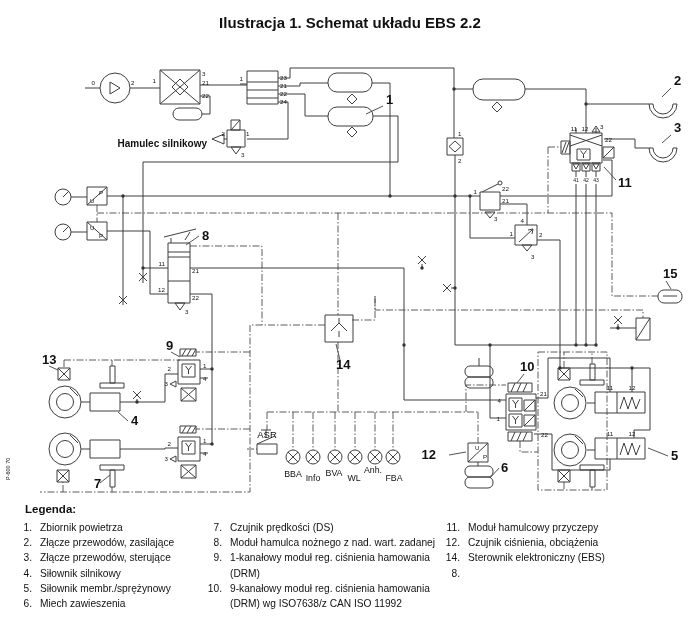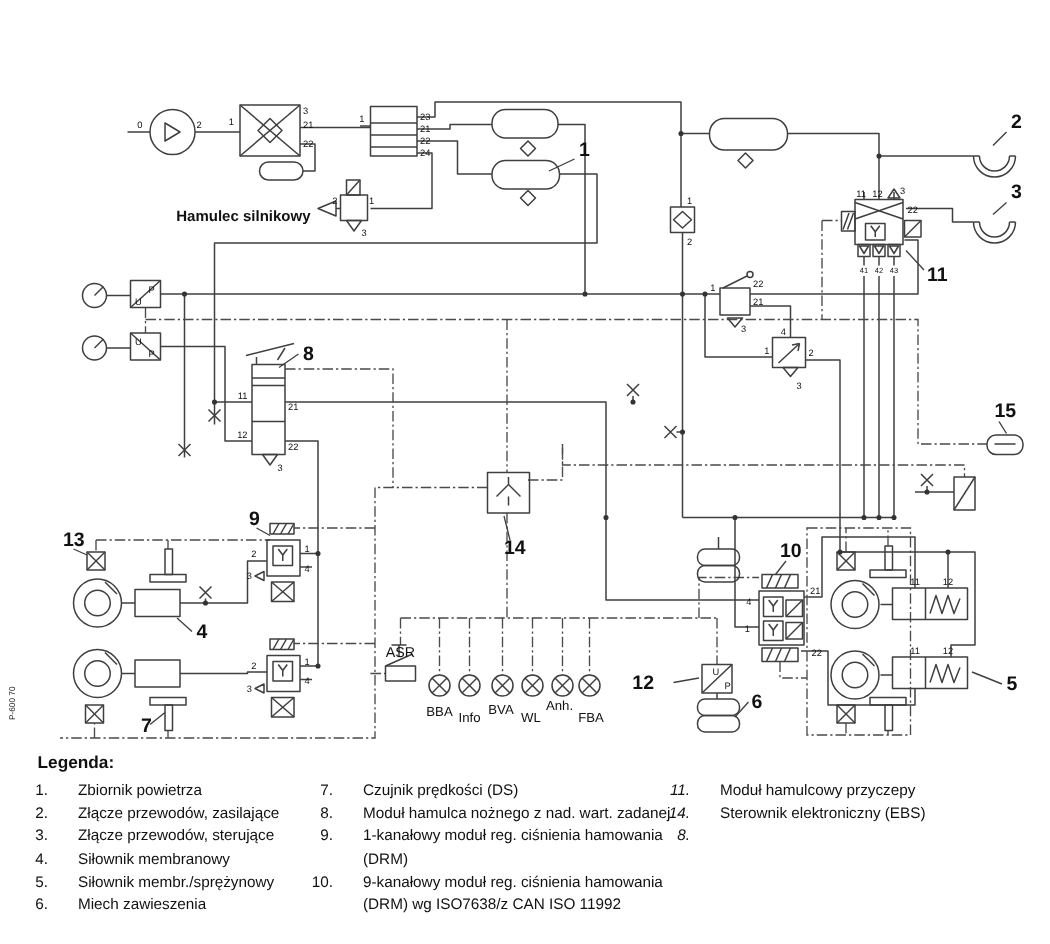--- a/index.html
+++ b/index.html
@@ -17,27 +17,28 @@
   svg .dot{fill:#333;stroke:none;}
   svg .wgap{stroke:#fff;stroke-width:3;}
   svg .ptr path{stroke:#3f3f3f;stroke-width:.9;fill:none;}
   svg text{fill:#111;font-family:"Liberation Sans",sans-serif;}
   .legend{position:absolute;top:503px;left:0;width:700px;}
   .leg-head{position:absolute;left:14px;top:0;font-size:11.5px;font-weight:bold;padding-left:11px;}
   .leg-col{position:absolute;top:17px;}
   .leg-col.c0{left:14px;} .leg-col.c1{left:202px;} .leg-col.c2{left:436px;}
   .leg-row{display:flex;font-size:10.2px;line-height:15.2px;}
   .leg-num{flex:0 0 auto;text-align:right;}
-  .c0 .leg-num{width:18px;} .c1 .leg-num{width:20px;} .c2 .leg-num{width:24px;font-style:italic;}
-  .leg-text{margin-left:20px;white-space:pre;}
+  .c0 .leg-num{width:18px;} .c1 .leg-num{width:20px;} .c2 .leg-num{width:24px;}
+  .leg-text{margin-left:8px;white-space:pre;}
 </style>
 </head>
 <body>
 
 <div class="page">
+  <div class="title">Ilustracja 1. Schemat układu EBS 2.2</div>
 
   <svg width="700" height="629" viewBox="0 0 700 629">
 
     <g class="p">
       <path d="M85,88 H100"></path>
         <path d="M130,88 H160"></path>
       <path d="M200,85 H247"></path>
       <path d="M200,96 H210 V114 H202"></path>
       <path d="M278,78 H290 V68 H454 V138"></path>
       <path d="M454,89 H473"></path>
@@ -566,21 +567,21 @@
         <div class="leg-row">
           <span class="leg-num">2.</span>
           <span class="leg-text">Złącze przewodów, zasilające</span>
         </div>
         <div class="leg-row">
           <span class="leg-num">3.</span>
           <span class="leg-text">Złącze przewodów, sterujące</span>
         </div>
         <div class="leg-row">
           <span class="leg-num">4.</span>
-          <span class="leg-text">Siłownik membranowy</span>
+          <span class="leg-text">Siłownik silnikowy</span>
         </div>
         <div class="leg-row">
           <span class="leg-num">5.</span>
           <span class="leg-text">Siłownik membr./sprężynowy</span>
         </div>
         <div class="leg-row">
           <span class="leg-num">6.</span>
           <span class="leg-text">Miech zawieszenia</span>
         </div>
       </div>
@@ -603,20 +604,24 @@
           <span class="leg-text">9-kanałowy moduł reg. ciśnienia hamowania
 (DRM) wg ISO7638/z CAN ISO 11992</span>
         </div>
       </div>
     <div class="leg-col c2">
         <div class="leg-row">
           <span class="leg-num">11.</span>
           <span class="leg-text">Moduł hamulcowy przyczepy</span>
         </div>
         <div class="leg-row">
+          <span class="leg-num">12.</span>
+          <span class="leg-text">Czujnik ciśnienia, obciążenia</span>
+        </div>
+        <div class="leg-row">
           <span class="leg-num">14.</span>
           <span class="leg-text">Sterownik elektroniczny (EBS)</span>
         </div>
         <div class="leg-row">
           <span class="leg-num">8.</span>
         </div>
       </div>
   </div>
 </div>
 

